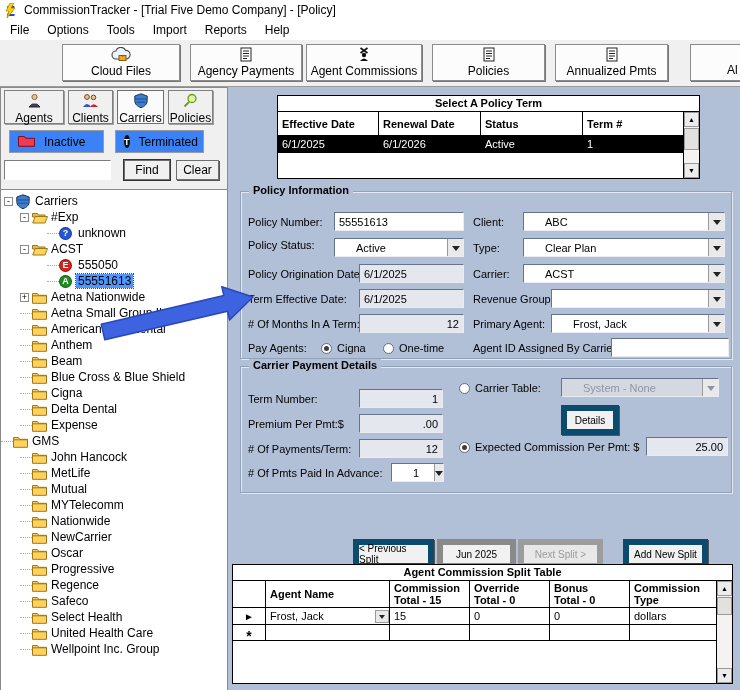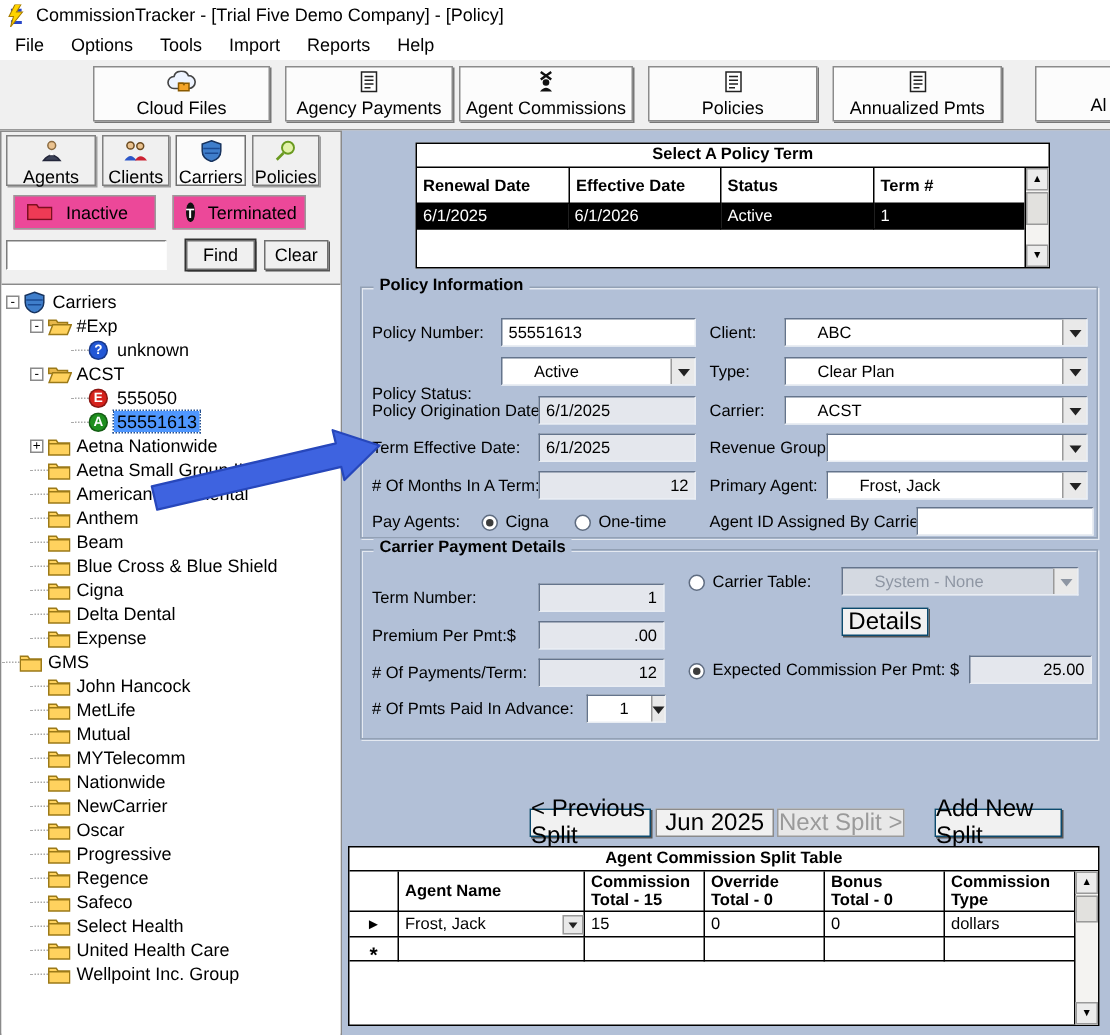--- a/index.html
+++ b/index.html
@@ -26,21 +26,21 @@
   .right-panel { position:absolute; left:228px; top:0; width:512px; height:603px; background:var(--panel,#b2c0d7); }
 
   
   .tabs { position:absolute; top:2px; left:3px; display:flex; gap:4px; }
   .tab { width:49px; height:34px; background:#f0f0f0; border:1px solid #808080; box-shadow:1px 1px 0 #9f9f9f;
          display:flex; flex-direction:column; align-items:center; justify-content:space-between; padding:2px 0 1px; font-size:12px; }
   .tab.active { background:#fbfbfb; box-shadow:none; border-color:#6f6f6f; }
   .tab .tab-label { white-space:nowrap; }
 
   .filters { position:absolute; top:42px; left:8px; display:flex; gap:11px; }
-  .filter-btn { height:23px; background:#ec4899; border:1px solid #9a9a9a; display:flex; align-items:center; gap:9px; padding:0 8px; font-size:12px; }
+  .filter-btn { height:23px; background:#3b82f6; border:1px solid #9a9a9a; display:flex; align-items:center; gap:9px; padding:0 8px; font-size:12px; }
   .filter-btn .circle-t { width:13px; height:13px; border-radius:50%; background:#111; color:#fff; font-size:9px; font-weight:bold; display:flex; align-items:center; justify-content:center; }
 
   .searchrow { position:absolute; top:72px; left:3px; width:222px; height:22px; }
   .search-input { position:absolute; left:0; top:0; width:107px; height:20px; border:1px solid; border-color:#7c7c7c #fff #fff #7c7c7c; background:#fff; font-family:inherit; font-size:11px; padding:0 3px; }
   .sbtn { position:absolute; top:0; height:20px; background:#f0f0f0; border:1px solid #6f6f6f; box-shadow:1px 1px 0 #555; font-size:12px; display:flex; align-items:center; justify-content:center; }
   .find-btn { left:120px; width:46px; outline:1px solid #333; }
   .clear-btn { left:172px; width:43px; }
 
   
   .tree { position:absolute; top:101px; left:0; width:226px; height:501px; background:#fff; border-top:1px solid #8a8a8a; padding-top:3px; overflow:hidden; }
@@ -64,21 +64,21 @@
   .dd.disabled { background:#d4d9e1; }
   .dd.disabled .dd-val { color:#8e96a3; }
   .dd.disabled .dd-btn i { border-top-color:#8e96a3; }
 
   .radio { position:absolute; width:11px; height:11px; border-radius:50%; border:1px solid #5f6c80; background:#fff; }
   .radio.on::after { content:""; position:absolute; inset:2px; border-radius:50%; background:#3c3c3c; }
 
   .gbox { position:absolute; border:1px solid #93a1b5; box-shadow:inset 1px 1px 0 rgba(255,255,255,.65), 1px 1px 0 rgba(255,255,255,.65); }
   .gbox .legend { position:absolute; top:-8px; left:8px; background:var(--panel,#b2c0d7); padding:0 4px; font-weight:bold; font-size:11px; }
 
-  .btn { position:absolute; height:19px; background:#f1f1f1; border:1px solid #0c4a6e; box-shadow:1px 1px 0 #555; display:flex; align-items:center; justify-content:center; font-size:16px; }
+  .btn { position:absolute; height:30px; background:#f1f1f1; border:6px solid #0c4a6e; box-shadow:1px 1px 0 #555; display:flex; align-items:center; justify-content:center; font-size:10px; }
   .btn.disabled { color:#9a9a9a; border-color:#9c9c9c; box-shadow:none; background:#e8e8e8; }
 
   
   .dtable { position:absolute; background:#fff; border:1px solid #000; }
   .dtable .dt-title { height:16px; border-bottom:1px solid #000; font-weight:bold; text-align:center; line-height:15px; }
   .dt-body { position:absolute; left:0; right:0; top:16px; bottom:0; }
   .dt-cols { position:absolute; left:0; top:0; bottom:0; }
   .dt-row { display:flex; }
   .dt-cell { border-right:1px solid #000; border-bottom:1px solid #000; padding:0 4px; overflow:hidden; white-space:nowrap; }
   .dt-head .dt-cell { font-weight:bold; display:flex; flex-direction:column; justify-content:center; }
@@ -503,25 +503,25 @@
         </div>
     </div>
 
     <div class="right-panel">
 
       <div class="dtable" style="left:49px;top:8px;width:423px;height:84px;">
         <div class="dt-title">Select A Policy Term</div>
         <div class="dt-body">
           <div class="dt-cols" style="right:16px;">
             <div class="dt-row dt-head">
+              <div class="dt-cell" style="width:101px;height:24px;">
+                  <span>Effective Date</span>
+                </div>
               <div class="dt-cell" style="width:102px;height:24px;">
                   <span>Renewal Date</span>
-                </div>
-              <div class="dt-cell" style="width:101px;height:24px;">
-                  <span>Effective Date</span>
                 </div>
               <div class="dt-cell" style="width:102px;height:24px;">
                   <span>Status</span>
                 </div>
               <div class="dt-cell" style="width:100px;height:24px;border-right:none;">
                   <span>Term #</span>
                 </div>
             </div>
             <div class="dt-row sel" id="term-row-0">
               <div class="dt-cell" style="width:101px;height:17px;line-height:16px;">6/1/2025</div>
@@ -538,21 +538,21 @@
           </div>
         </div>
       </div>
 
       <div class="gbox" style="left:12px;top:104px;width:492px;height:168px;">
         <span class="legend">Policy Information</span>
 
         <span class="lbl" style="left:7px;top:24px;">Policy Number:</span>
         <div class="fld" style="left:93px;top:20px;width:130px;">55551613</div>
 
-        <span class="lbl" style="left:7px;top:65px;">Policy Status:</span>
+        <span class="lbl" style="left:7px;top:47px;">Policy Status:</span>
         <div class="dd" style="left:93px;top:46px;width:130px;">
           <span class="dd-val">Active</span>
             <span class="dd-btn">
               <i></i>
             </span>
         </div>
 
         <span class="lbl" style="left:7px;top:76px;">Policy Origination Date:</span>
         <div class="fld ro" style="left:118px;top:72px;width:105px;">6/1/2025</div>
 

